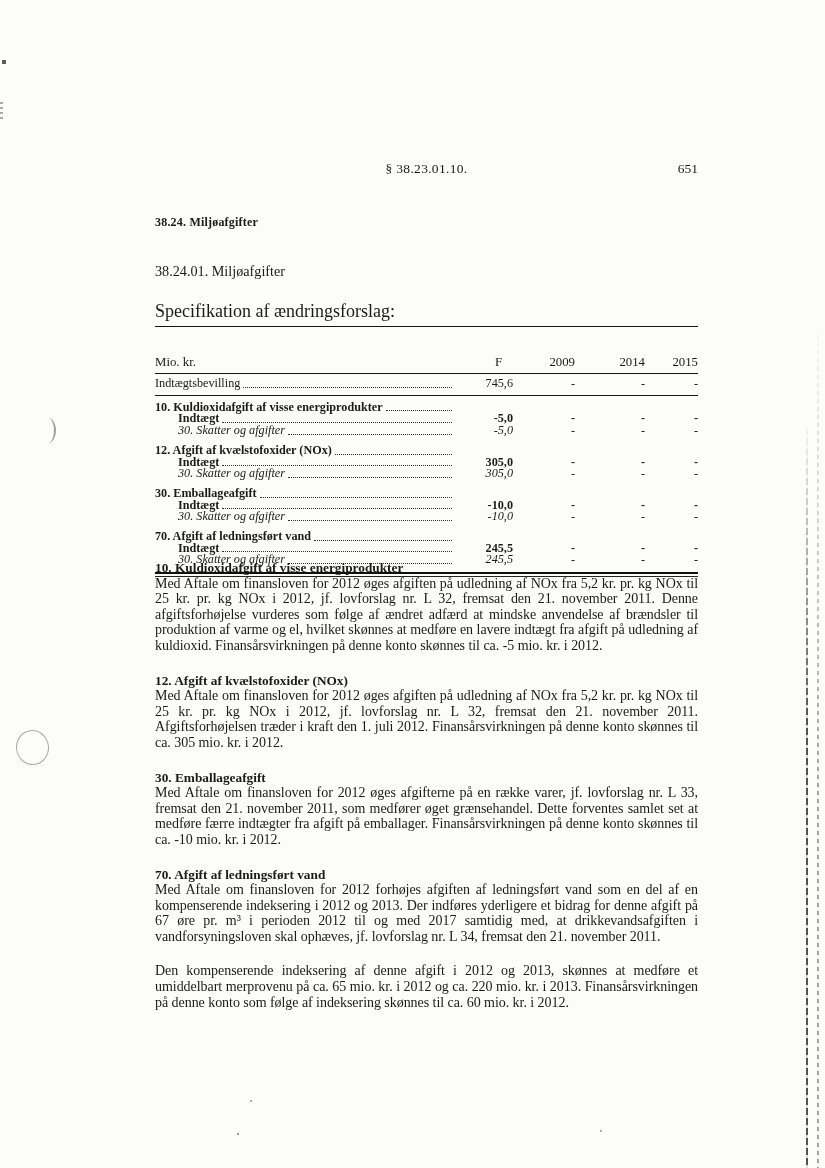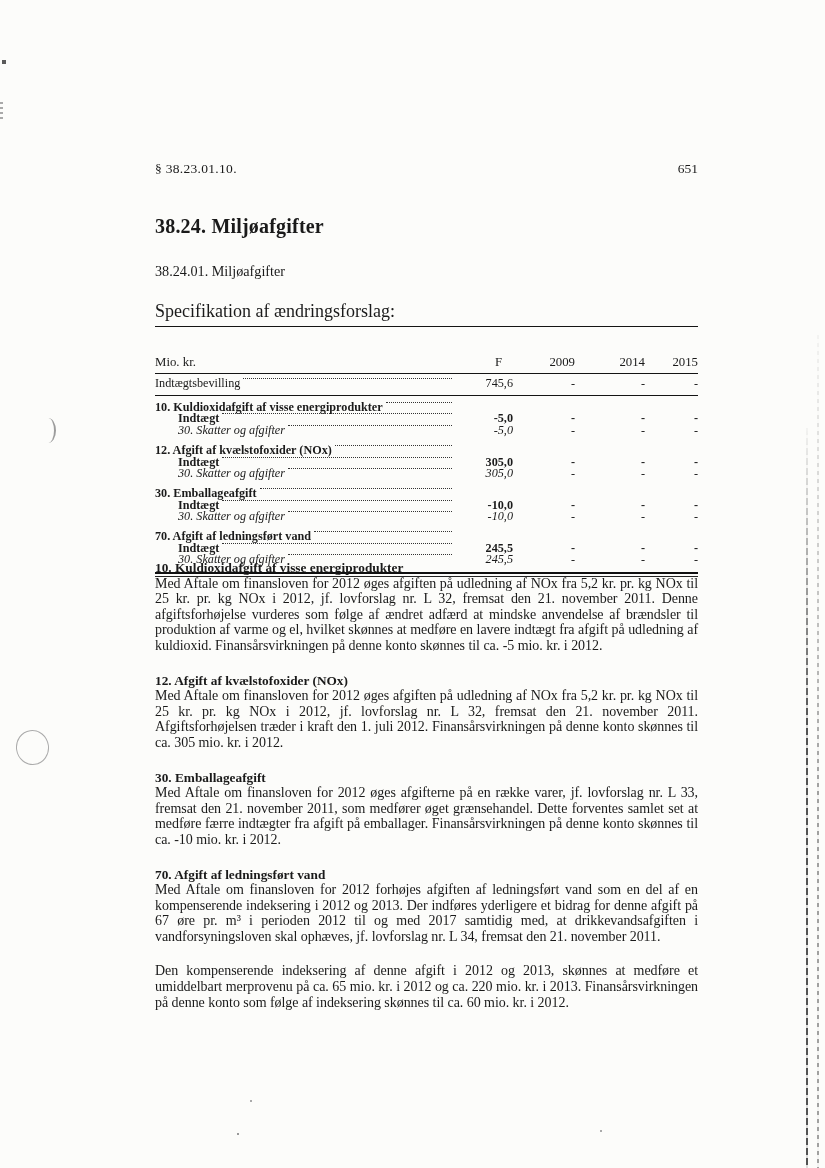--- a/index.html
+++ b/index.html
@@ -9,42 +9,42 @@
     background: #fcfcfa;
     font-family: "Liberation Serif", "DejaVu Serif", serif;
     color: #1a1a1a;
     position: relative;
     overflow: hidden;
   }
   #page { position: relative; width: 825px; height: 1168px; }
 
   
   .page-header { position: absolute; top: 161px; left: 155px; width: 543px; height: 18px; font-size: 13.5px; }
-  .section-ref { position: absolute; left: 0; right: 0; text-align: left; letter-spacing: 0.3px; }
+  .section-ref { position: absolute; left: 0; right: 0; text-align: center; letter-spacing: 0.3px; }
   .page-number { position: absolute; right: 0; top: 0; margin-left: 32px; }
 
   
-  .doc-title    { position: absolute; top: 215px; left: 155px; font-size: 20px;   font-weight: bold; letter-spacing: 0.2px; }
+  .doc-title    { position: absolute; top: 215px; left: 155px; font-size: 12px;   font-weight: bold; letter-spacing: 0.2px; }
   .doc-subtitle { position: absolute; top: 263px; left: 155px; font-size: 14.2px; font-weight: normal; }
   .table-caption{ position: absolute; top: 301px; left: 155px; font-size: 18px; }
 
   
   .budget-table { position: absolute; top: 326px; left: 155px; width: 543px; font-size: 12.2px; }
   .rule-heavy { border-top: 1.9px solid #141414; }
   .rule-mid   { border-top: 1.6px solid #141414; }
   .t-head { display: flex; align-items: flex-end; padding: 4px 0 3px 0; font-size: 12.8px; }
   .t-unit { flex: 1; margin-top: 24px; }
   .col-label { text-align: right; }
   .w-f  { width: 58px; }
   .w-13 { width: 62px; }
   .w-14 { width: 70px; }
   .w-15 { width: 53px; }
   .col-f-head { padding-right: 11px; }
 
-  .t-row { display: flex; align-items: flex-start; line-height: 11.7px; }
+  .t-row { display: flex; align-items: flex-end; line-height: 11.7px; }
   .row-summary { padding: 4px 0 5px 0; }
   .t-label { white-space: nowrap; }
   .t-leader { flex: 1; border-bottom: 1.6px dotted #333; margin: 0 3px 2px 3px; min-width: 8px; }
   .t-val { text-align: right; white-space: nowrap; }
   .style-bold   > .t-label, .style-bold   > .t-val { font-weight: bold; }
   .style-italic > .t-label, .style-italic > .t-val { font-style: italic; }
   .indent > .t-label { padding-left: 23px; }
   #table-groups { padding: 2px 0 6px 0; }
   .t-group { padding-top: 8px; }
   .t-group.first { padding-top: 4px; }

